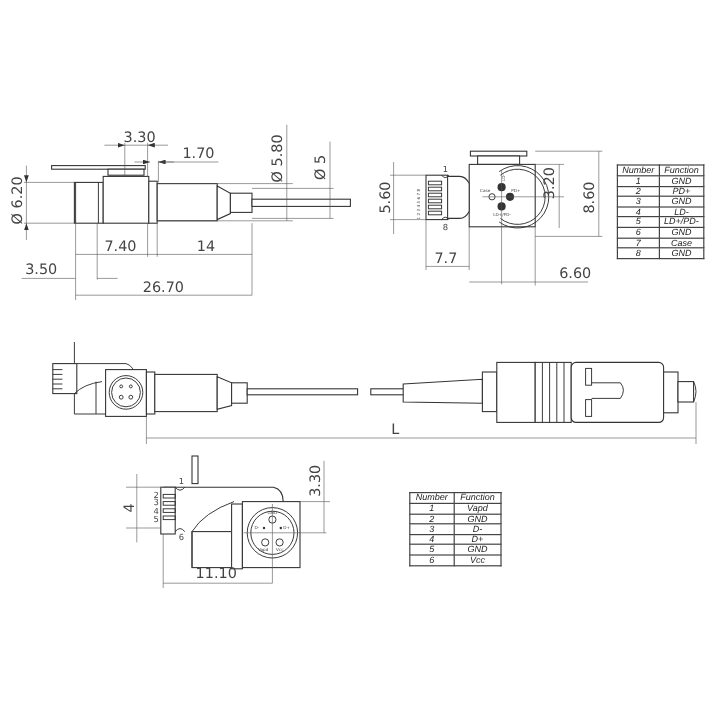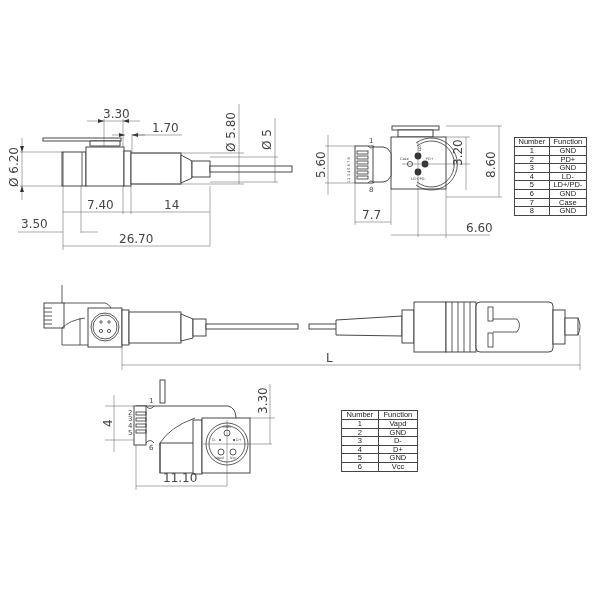--- a/index.html
+++ b/index.html
@@ -5,21 +5,21 @@
     html, body { margin: 0; padding: 0; background: #ffffff; }
     body { width: 600px; height: 600px; overflow: hidden; position: relative; font-family: "DejaVu Sans", sans-serif; }
     #drawing { position: absolute; left: 0; top: 0; width: 600px; height: 600px; }
     .ln { stroke: #333; stroke-width: 0.8; fill: none; }
     .thin { stroke: #555; stroke-width: 0.5; fill: none; }
     .part { stroke: #333; stroke-width: 0.9; fill: #fff; }
     .dim { fill: #444; font-family: "DejaVu Sans", sans-serif; font-size: 12px; }
     .tiny { fill: #444; font-family: "DejaVu Sans", sans-serif; font-size: 3.5px; }
     .pin { fill: #444; font-family: "DejaVu Sans", sans-serif; font-size: 7px; }
     .pintbl { position: absolute; border-collapse: collapse; font-family: "Liberation Sans", sans-serif; font-size: 7.5px; color: #222; background: #fff; }
-    .pintbl th, .pintbl td { border: 0.8px solid #444; padding: 0 2px; text-align: center; line-height: 7.6px; font-weight: normal; }
+    .pintbl th, .pintbl td { border: 0.8px solid #444; padding: 0 2px; text-align: center; line-height: 7.6px; font-weight: normal; font-style: italic; }
     .pintbl th { line-height: 8px; }
   </style>
 </head>
 <body>
 
 <svg id="drawing" viewBox="0 0 600 600" xmlns="http://www.w3.org/2000/svg">
   <defs>
     <marker id="ar" markerWidth="6" markerHeight="4" refX="6" refY="2" orient="auto" markerUnits="userSpaceOnUse">
       <path d="M0,0 L6,2 L0,4 z" fill="#333"></path>
     </marker>

